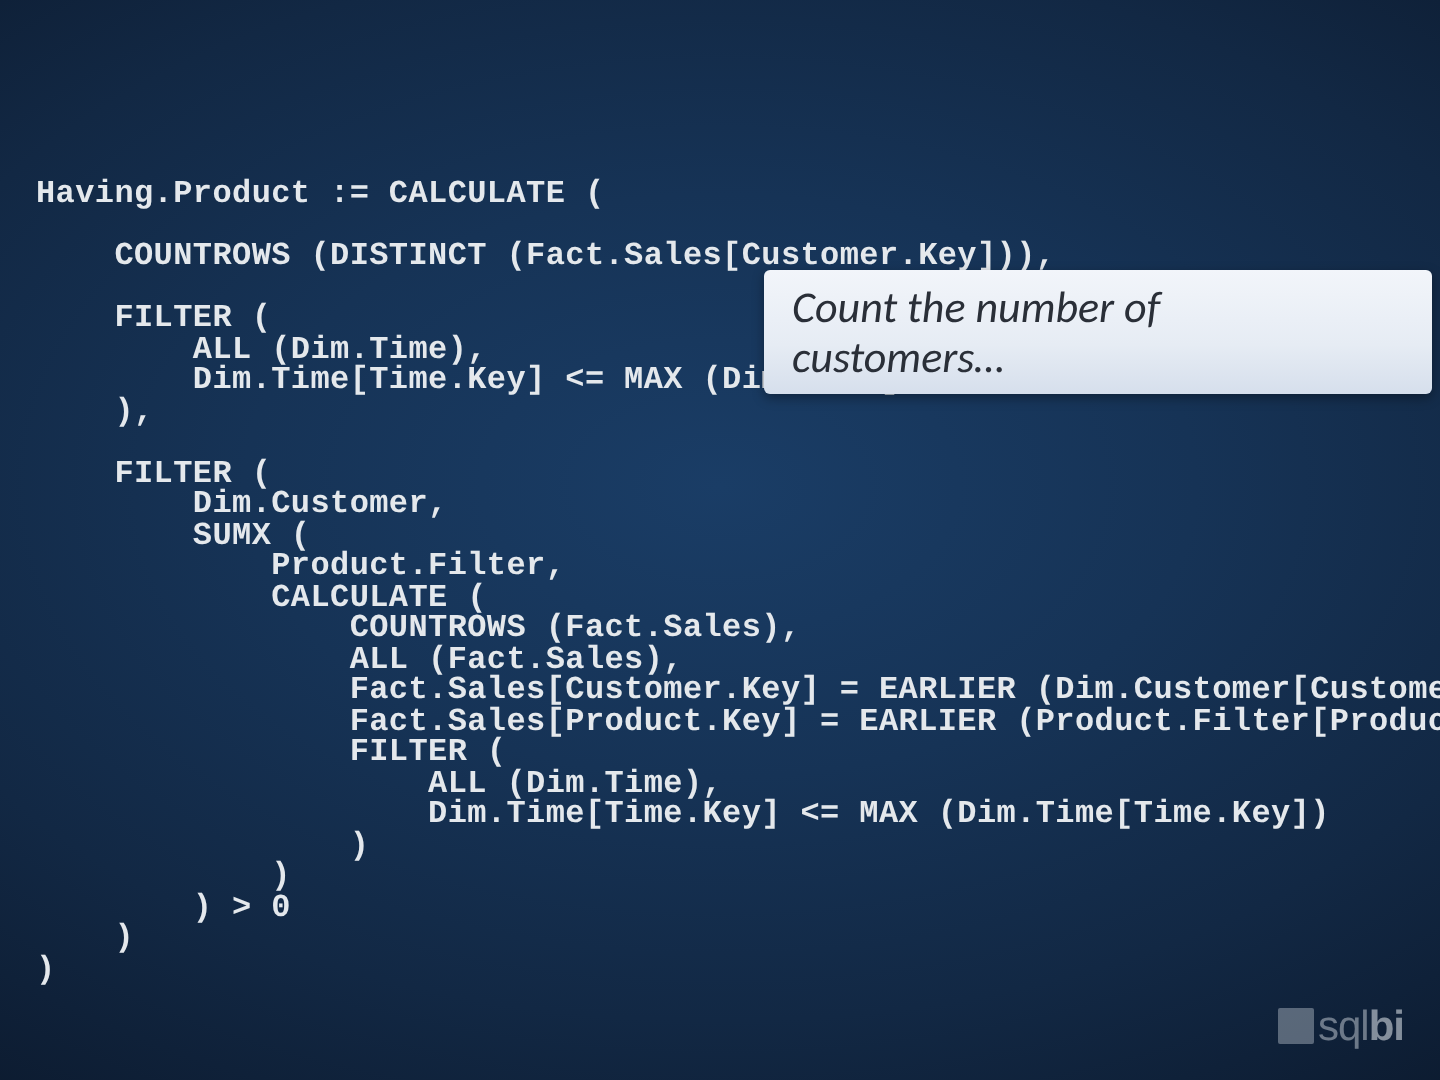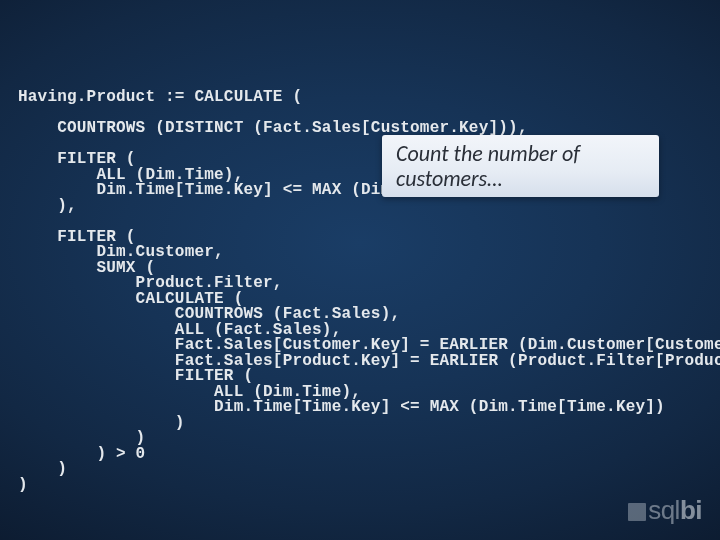--- a/index.html
+++ b/index.html
@@ -27,21 +27,21 @@
     line-height: 15.5px;
     color: #e4e8ec;
     white-space: pre;
     font-weight: bold;
     letter-spacing: 0.2px;
   }
   .callout {
     position: absolute;
     top: 135px;
     left: 382px;
-    width: 277px;
+    width: 334px;
     height: 62px;
     background: linear-gradient(to bottom, #f2f5fa 0%, #e6ecf4 60%, #d6dfec 100%);
     border-radius: 3px;
     box-shadow: 0 2px 6px rgba(0,0,0,0.35);
     display: flex;
     align-items: center;
     padding-left: 14px;
     box-sizing: border-box;
   }
   .callout-text {
@@ -50,21 +50,21 @@
     font-size: 22px;
     color: #2a2f38;
     line-height: 1.15;
     white-space: pre-line;
   }
   .logo {
     position: absolute;
     right: 18px;
     bottom: 14px;
     font-family: Arial, Helvetica, sans-serif;
-    font-size: 26px;
+    font-size: 21px;
     color: rgba(230, 235, 240, 0.55);
     letter-spacing: -0.5px;
     display: flex;
     align-items: baseline;
     padding-left: 24px;
   }
   .logo .thin { font-weight: 300; opacity: 0.8; }
   .logo .bold { font-weight: 700; }
   .logo-square {
     display: inline-block;

